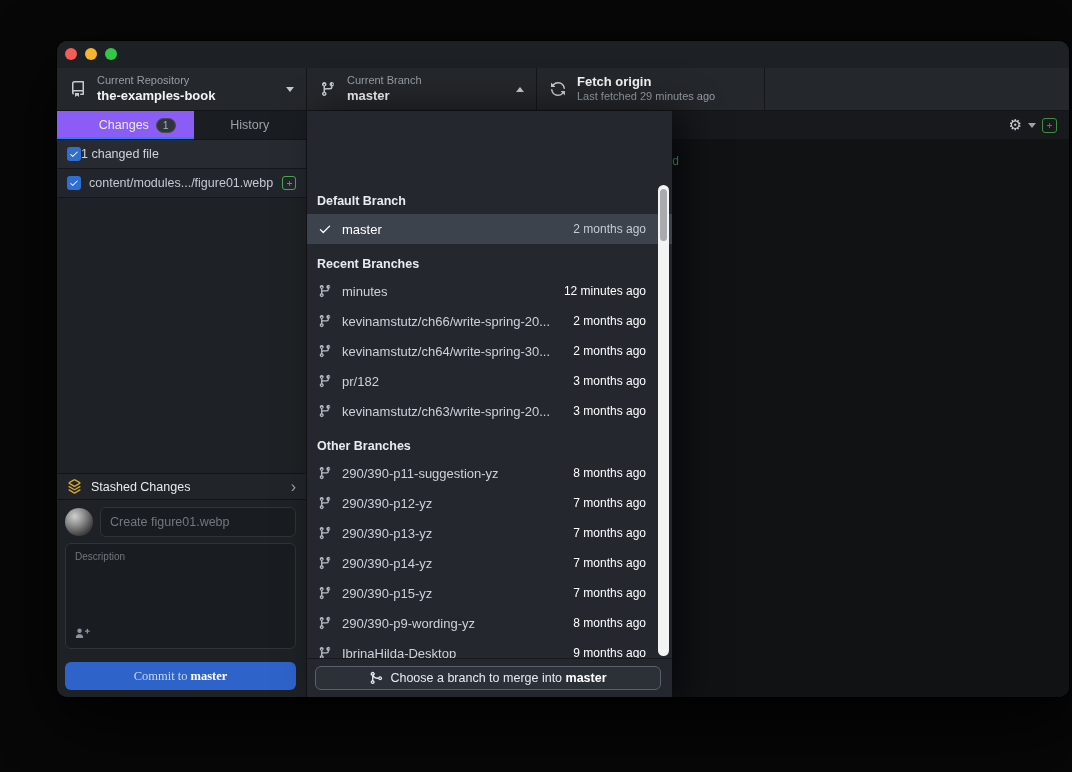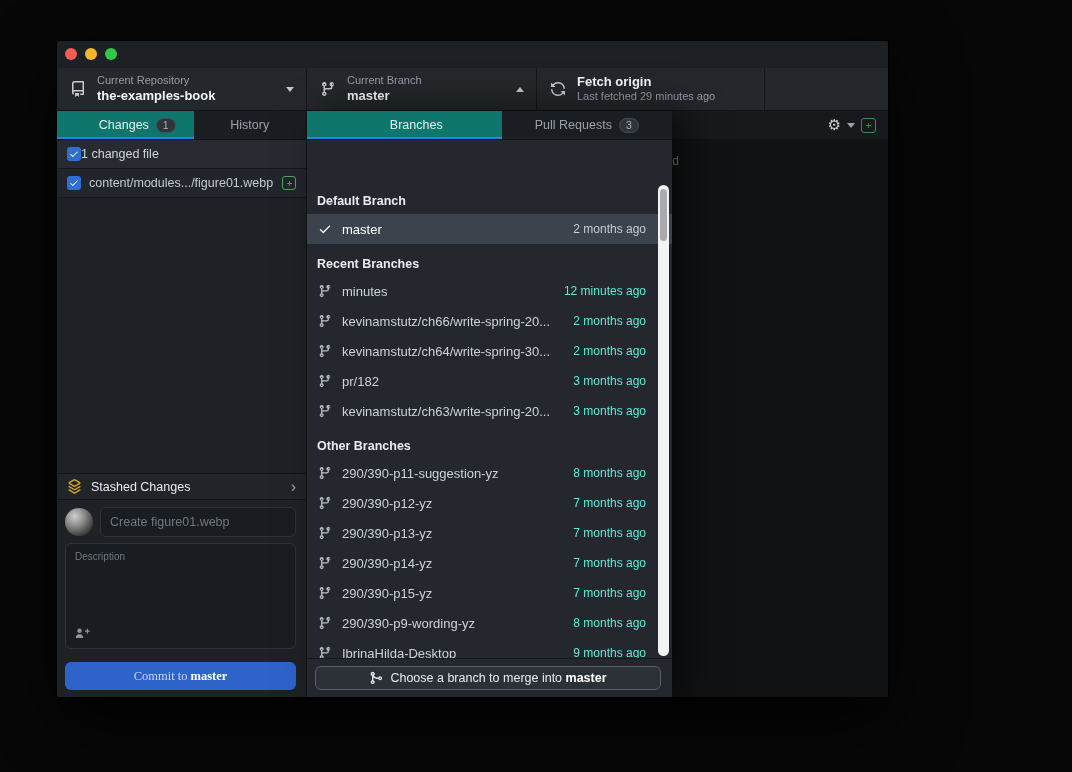--- a/index.html
+++ b/index.html
@@ -5,22 +5,22 @@
   * { margin:0; padding:0; box-sizing:border-box; }
   html,body { width:1072px; height:772px; }
   body {
     background:#060706;
     font-family:"Liberation Sans", sans-serif;
     border-radius:26px;
     overflow:hidden;
     position:relative;
   }
   .window {
-    position:absolute; left:57px; top:41px; width:831px; height:656px;
-    background:#1e2126; border-radius:2px; overflow:hidden;
+    position:absolute; left:57px; top:41px; width:1012px; height:656px;
+    background:#1e2126; border-radius:10px; overflow:hidden;
     box-shadow:0 24px 70px rgba(0,0,0,.85), 0 0 0 1px rgba(0,0,0,.6);
   }
   
   .titlebar { position:absolute; left:0; top:0; right:0; height:27px; background:#1d2024; }
   .tl { position:absolute; top:7px; width:12px; height:12px; border-radius:50%; }
   .tl.red    { left:8px;  background:#f45c54; }
   .tl.yellow { left:28px; background:#f5b52e; }
   .tl.green  { left:48px; background:#33c748; }
   
   .toolbar { position:absolute; left:0; top:27px; right:0; height:43px; background:#24272b; border-bottom:1px solid #121417; }
@@ -33,21 +33,21 @@
   .tb-label { font-size:11px; color:#969ea7; }
   .tb-value { font-size:13px; color:#f2f4f6; font-weight:bold; white-space:nowrap; }
   .tb-sub   { font-size:11px; color:#969ea7; }
   .caret-down { width:0; height:0; border-left:4px solid transparent; border-right:4px solid transparent; border-top:5px solid #c3c8ce; flex:none; }
   .caret-up   { width:0; height:0; border-left:4px solid transparent; border-right:4px solid transparent; border-bottom:5px solid #c3c8ce; flex:none; }
   svg { display:block; }
   
   .sidebar { position:absolute; left:0; top:70px; width:250px; height:586px; background:#1e2125; border-right:1px solid #121417; }
   .tabs { position:absolute; left:0; top:0; right:0; height:29px; display:flex; border-bottom:1px solid #121417; }
   .tab { flex:1; display:flex; align-items:center; justify-content:center; gap:7px; font-size:12.5px; color:#9aa1a8; background:#1a1d21; position:relative; cursor:pointer; }
-  .tab.active { background:#0f766e; color:#e9ecef;padding-left:24px; }
+  .tab.active { background:#8b5cf6; color:#e9ecef;padding-left:24px; }
   .tab.active::after { content:""; position:absolute; left:0; right:0; bottom:0; height:2px; background:#2f80ed; }
   .badge { font-size:10.5px; color:#aab1b8; background:#30353c; border:1px solid #464c54; border-radius:8px; padding:0 6px; line-height:13px; }
   .changes-header { position:absolute; left:0; top:29px; right:0; height:29px; background:#272b31; display:flex; align-items:center; padding:0 10px; border-bottom:1px solid #15171a; }
   .changes-header .hdr-text { flex:1; font-size:12.5px; color:#ced4db; }
   .file-row { position:absolute; left:0; top:58px; right:0; height:29px; background:#22262c; display:flex; align-items:center; gap:8px; padding:0 10px; border-bottom:1px solid #15171a; cursor:pointer; }
   .file-name { flex:1; font-size:12.5px; color:#c3cad1; white-space:nowrap; overflow:hidden; }
   .checkbox { width:14px; height:14px; background:#2f6fd0; border-radius:3px; display:flex; align-items:center; justify-content:center; flex:none; cursor:pointer; }
   .added-box { width:14px; height:14px; border:1.5px solid #4ea654; border-radius:3px; display:flex; align-items:center; justify-content:center; color:#4ea654; flex:none; }
   .stash-row { position:absolute; left:0; top:362px; right:0; height:27px; display:flex; align-items:center; gap:9px; padding:0 10px; background:#212529; border-top:1px solid #121417; border-bottom:1px solid #121417; cursor:pointer; }
   .stash-label { flex:1; font-size:12.5px; color:#e7eaee; }
@@ -67,21 +67,21 @@
   .filter-row { position:absolute; left:0; top:29px; right:0; height:43px; display:flex; align-items:center; padding:0 8px; gap:10px; }
   .filter-input { width:245px; height:27px; background:#181b1f; border:1.5px solid #2f80ed; box-shadow:0 0 0 2.5px rgba(31,111,235,.35); border-radius:6px; color:#e8ebee; font-size:12.5px; padding:0 9px; outline:none; font-family:"Liberation Sans", sans-serif; }
   .filter-input::placeholder { color:#767e86; }
   .new-branch-btn { height:27px; padding:0 13px; background:#24282e; border:1px solid #99a0a8; border-radius:6px; color:#f0f3f6; font-size:12.5px; cursor:pointer; font-family:"Liberation Sans", sans-serif; }
   .branch-list { position:absolute; left:0; top:72px; right:0; height:475px; overflow:hidden; padding-top:5px; }
   .bl-header { height:26px; line-height:26px; padding:0 10px; font-size:12.5px; font-weight:bold; color:#e9ecef; }
   .bl-header.spaced { height:32px; line-height:40px; }
   .bl-row { height:30px; display:flex; align-items:center; gap:9px; padding:0 26px 0 10px; cursor:pointer; }
   .bl-row .b-icon { color:#b6bdc4; flex:none; width:16px; display:flex; justify-content:center; }
   .bl-row .b-name { flex:1; font-size:13px; color:#ccd2d9; white-space:nowrap; overflow:hidden; }
-  .bl-row .b-time { font-size:12px; color:#5eead4; white-space:nowrap; }
+  .bl-row .b-time { font-size:12px; color:#ffffff; white-space:nowrap; }
   .bl-row.selected { background:#3d434d; }
   .bl-row.selected .b-name { color:#ffffff; }
   .bl-row.selected .b-time { color:#c6cbd1; }
   .scrollbar { position:absolute; right:3px; top:2px; width:11px; height:471px; background:#f2f3f3; border-radius:5.5px; }
   .scroll-thumb { position:absolute; left:2px; top:4px; width:7px; height:52px; background:#a8aaad; border-radius:3.5px; cursor:grab; }
   .merge-footer { position:absolute; left:0; bottom:0; right:0; height:39px; background:#24272d; border-top:1px solid #16181b; }
   .merge-btn { position:absolute; left:8px; top:7px; width:346px; height:24px; background:#2c3138; border:1px solid #596069; border-radius:6px; display:flex; align-items:center; justify-content:center; gap:7px; color:#e8ebee; font-size:12.5px; cursor:pointer; font-family:"Liberation Sans", sans-serif; }
   .merge-btn b { color:#ffffff; }
   
   .main { position:absolute; left:615px; top:70px; right:0; height:586px; background:#101214; }
@@ -205,29 +205,20 @@
       <span class="plus-box">
         <svg width="9" height="9" viewBox="0 0 16 16" fill="currentColor">
             <path d="M7.25 7.25V3.5h1.5v3.75h3.75v1.5H8.75v3.75h-1.5V8.75H3.5v-1.5Z"></path>
           </svg>
       </span>
     </div>
     <span class="diff-frag">d</span>
   </div>
 
   <div class="branches-panel">
-    <div class="tabs">
-      <div class="tab active">
-        <span>Branches</span>
-      </div>
-      <div class="tab">
-        <span>Pull Requests</span>
-        <span class="badge">3</span>
-      </div>
-    </div>
 
 
     <div class="branch-list">
       <div class="bl-header">Default Branch</div>
 
       <div class="bl-row selected">
         <span class="b-icon" style="color:#fff">
           <svg width="14" height="14" viewBox="0 0 16 16" fill="currentColor">
               <path d="M13.78 4.22a.75.75 0 0 1 0 1.06l-7.25 7.25a.75.75 0 0 1-1.06 0L2.22 9.28a.75.75 0 0 1 1.06-1.06L6 10.94l6.72-6.72a.75.75 0 0 1 1.06 0Z"></path>
             </svg>

